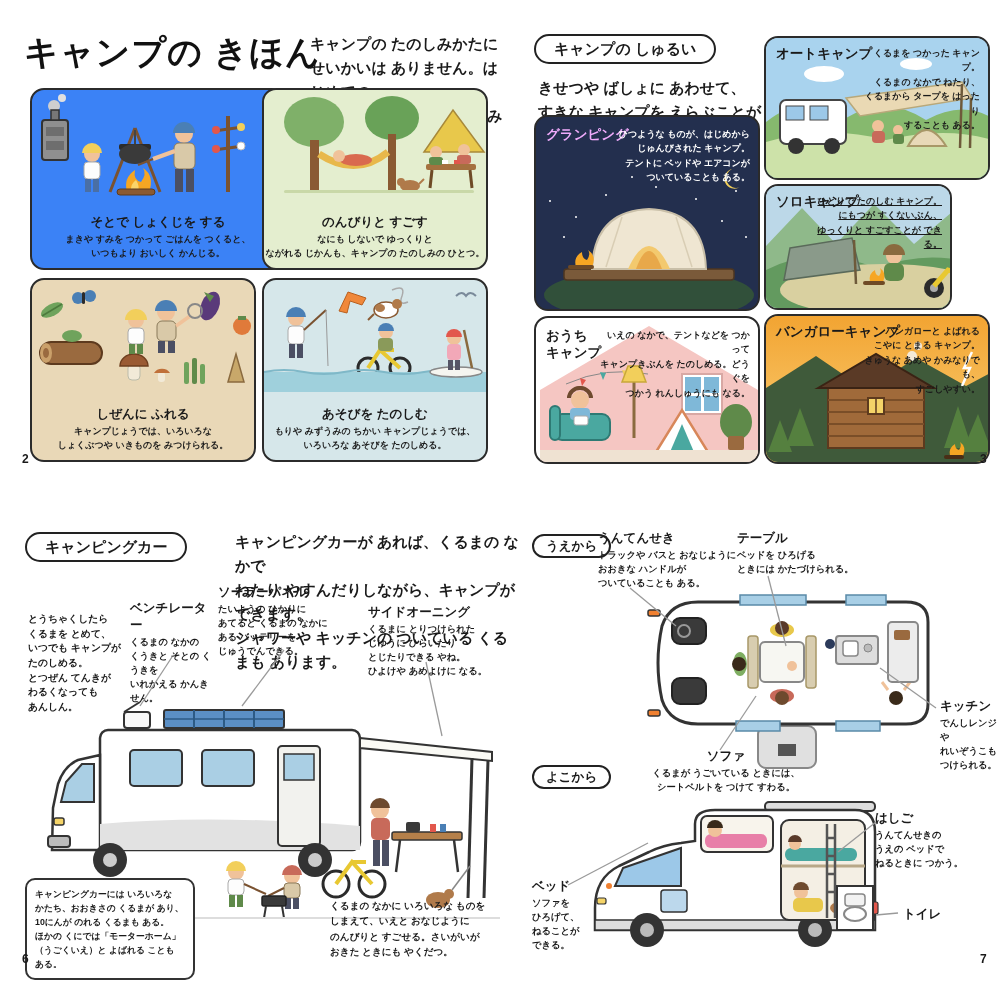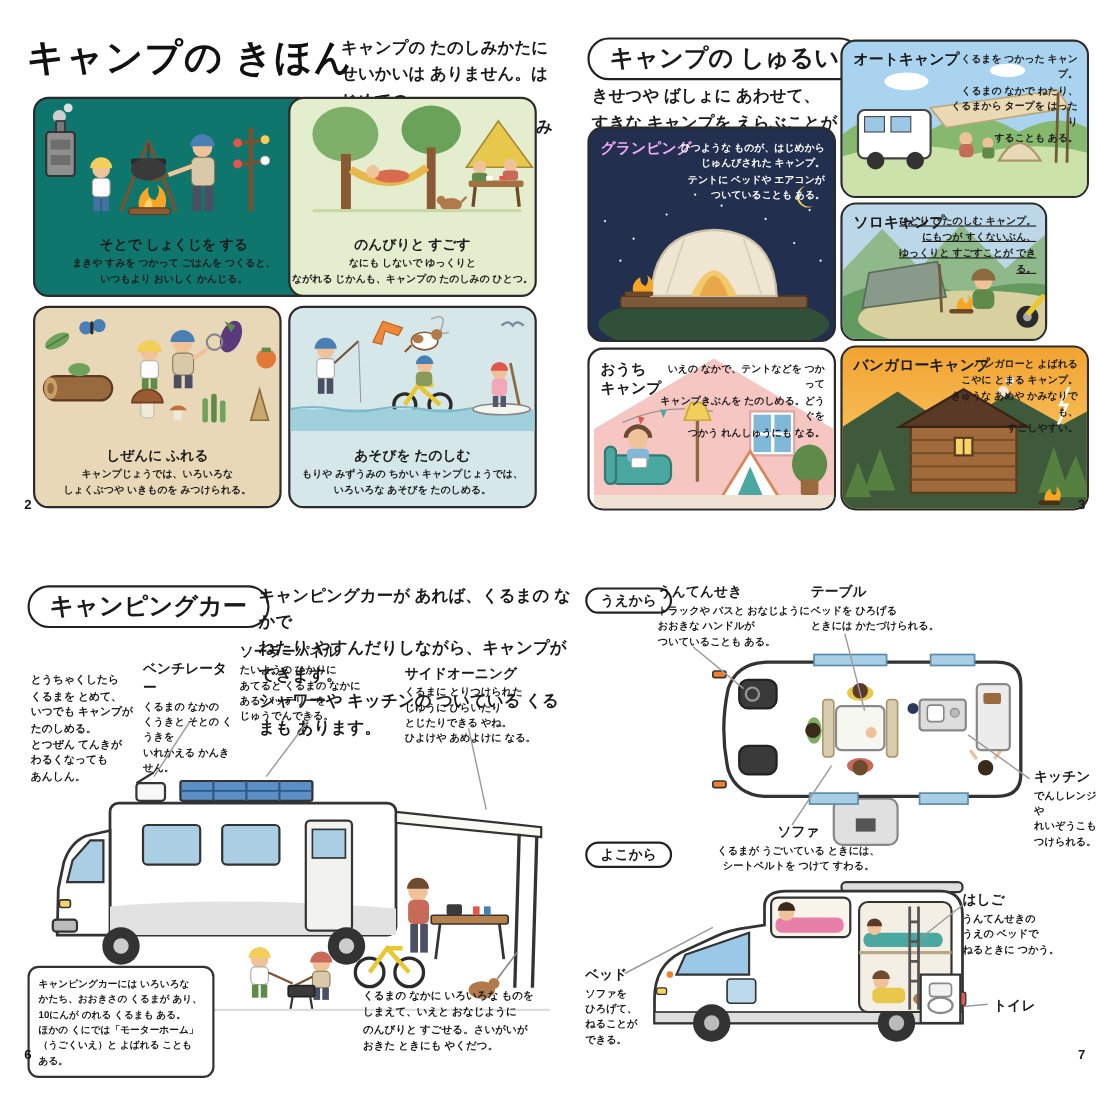--- a/index.html
+++ b/index.html
@@ -3,21 +3,21 @@
 <meta charset="utf-8">
 <style>
   html,body{margin:0;padding:0;background:#fff;}
   #stage{position:relative;width:1000px;height:1000px;background:#fff;overflow:hidden;
          font-family:"Liberation Sans","DejaVu Sans",sans-serif;color:#1a1a1a;}
   .abs{position:absolute;}
   .pre{white-space:pre-line;}
   .page{position:absolute;}
   h1.big-title{margin:0;font-size:34px;font-weight:800;letter-spacing:1px;color:#111;}
   .pill{display:inline-block;border:2.5px solid #222;border-radius:999px;background:#fff;
-        font-weight:800;font-size:22px;padding:3px 18px;line-height:1.3;}
+        font-weight:800;font-size:15px;padding:3px 18px;line-height:1.3;}
   .pill.small{font-size:12.5px;border-width:2px;padding:2px 12px;font-weight:800;}
   .intro{font-size:15px;line-height:1.6;font-weight:700;}
   .panel{position:absolute;border:2.5px solid #2b2b2b;border-radius:14px;overflow:hidden;box-sizing:border-box;}
   .panel svg{position:absolute;left:0;top:0;}
   .cap{position:absolute;left:0;right:0;bottom:7px;text-align:center;}
   .cap-t{font-size:12.5px;font-weight:800;margin-bottom:2px;}
   .cap-d{font-size:9px;line-height:1.55;font-weight:700;}
   .plabel{position:absolute;font-weight:800;font-size:13.5px;line-height:1.25;}
   .pdesc{position:absolute;font-size:9px;line-height:1.6;font-weight:700;text-align:right;}
   .lbl-t{font-weight:800;font-size:12.5px;margin-bottom:2px;}
@@ -31,21 +31,21 @@
 <body>
 
 <div id="stage">
 
   <section class="page" style="left:22px;top:28px;width:478px;height:440px;">
     <h1 class="big-title abs" style="left:2px;top:2px;">キャンプの きほん</h1>
     <p class="intro pre abs" style="left:288px;top:4px;width:195px;margin:0;">キャンプの たのしみかたに
 せいかいは ありません。はじめての
 ことでも どんどん やってみよう。</p>
 
-    <div class="panel" style="left:8px;top:60px;width:256px;height:182px;background:#0f766e;">
+    <div class="panel" style="left:8px;top:60px;width:256px;height:182px;background:#3b82f6;">
       <svg viewBox="0 0 226 112" width="226" height="112">
         <circle cx="22" cy="16" r="6" fill="#cfcfcf"></circle>
           <circle cx="30" cy="8" r="4" fill="#e0e0e0"></circle>
         <g>
             <rect x="10" y="30" width="26" height="40" rx="3" fill="#8f8f8f" stroke="#333" stroke-width="2"></rect>
         <rect x="14" y="37" width="18" height="9" fill="#6e6e6e"></rect>
             <rect x="14" y="51" width="18" height="9" fill="#6e6e6e"></rect>
         <rect x="19" y="20" width="8" height="10" fill="#777" stroke="#333" stroke-width="1.5"></rect>
           </g>
         <g>

